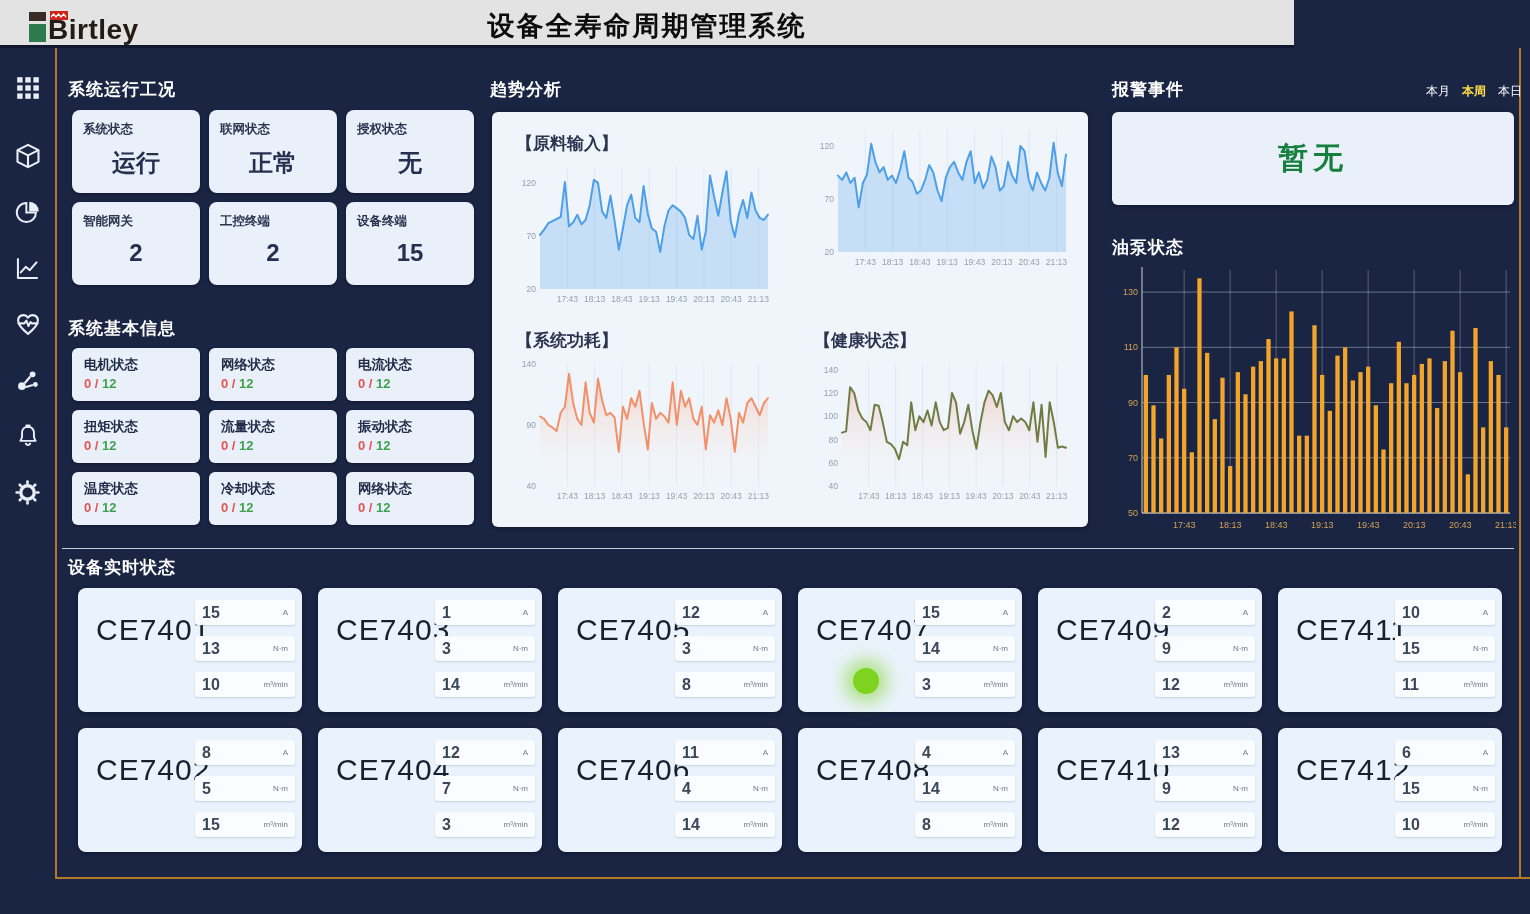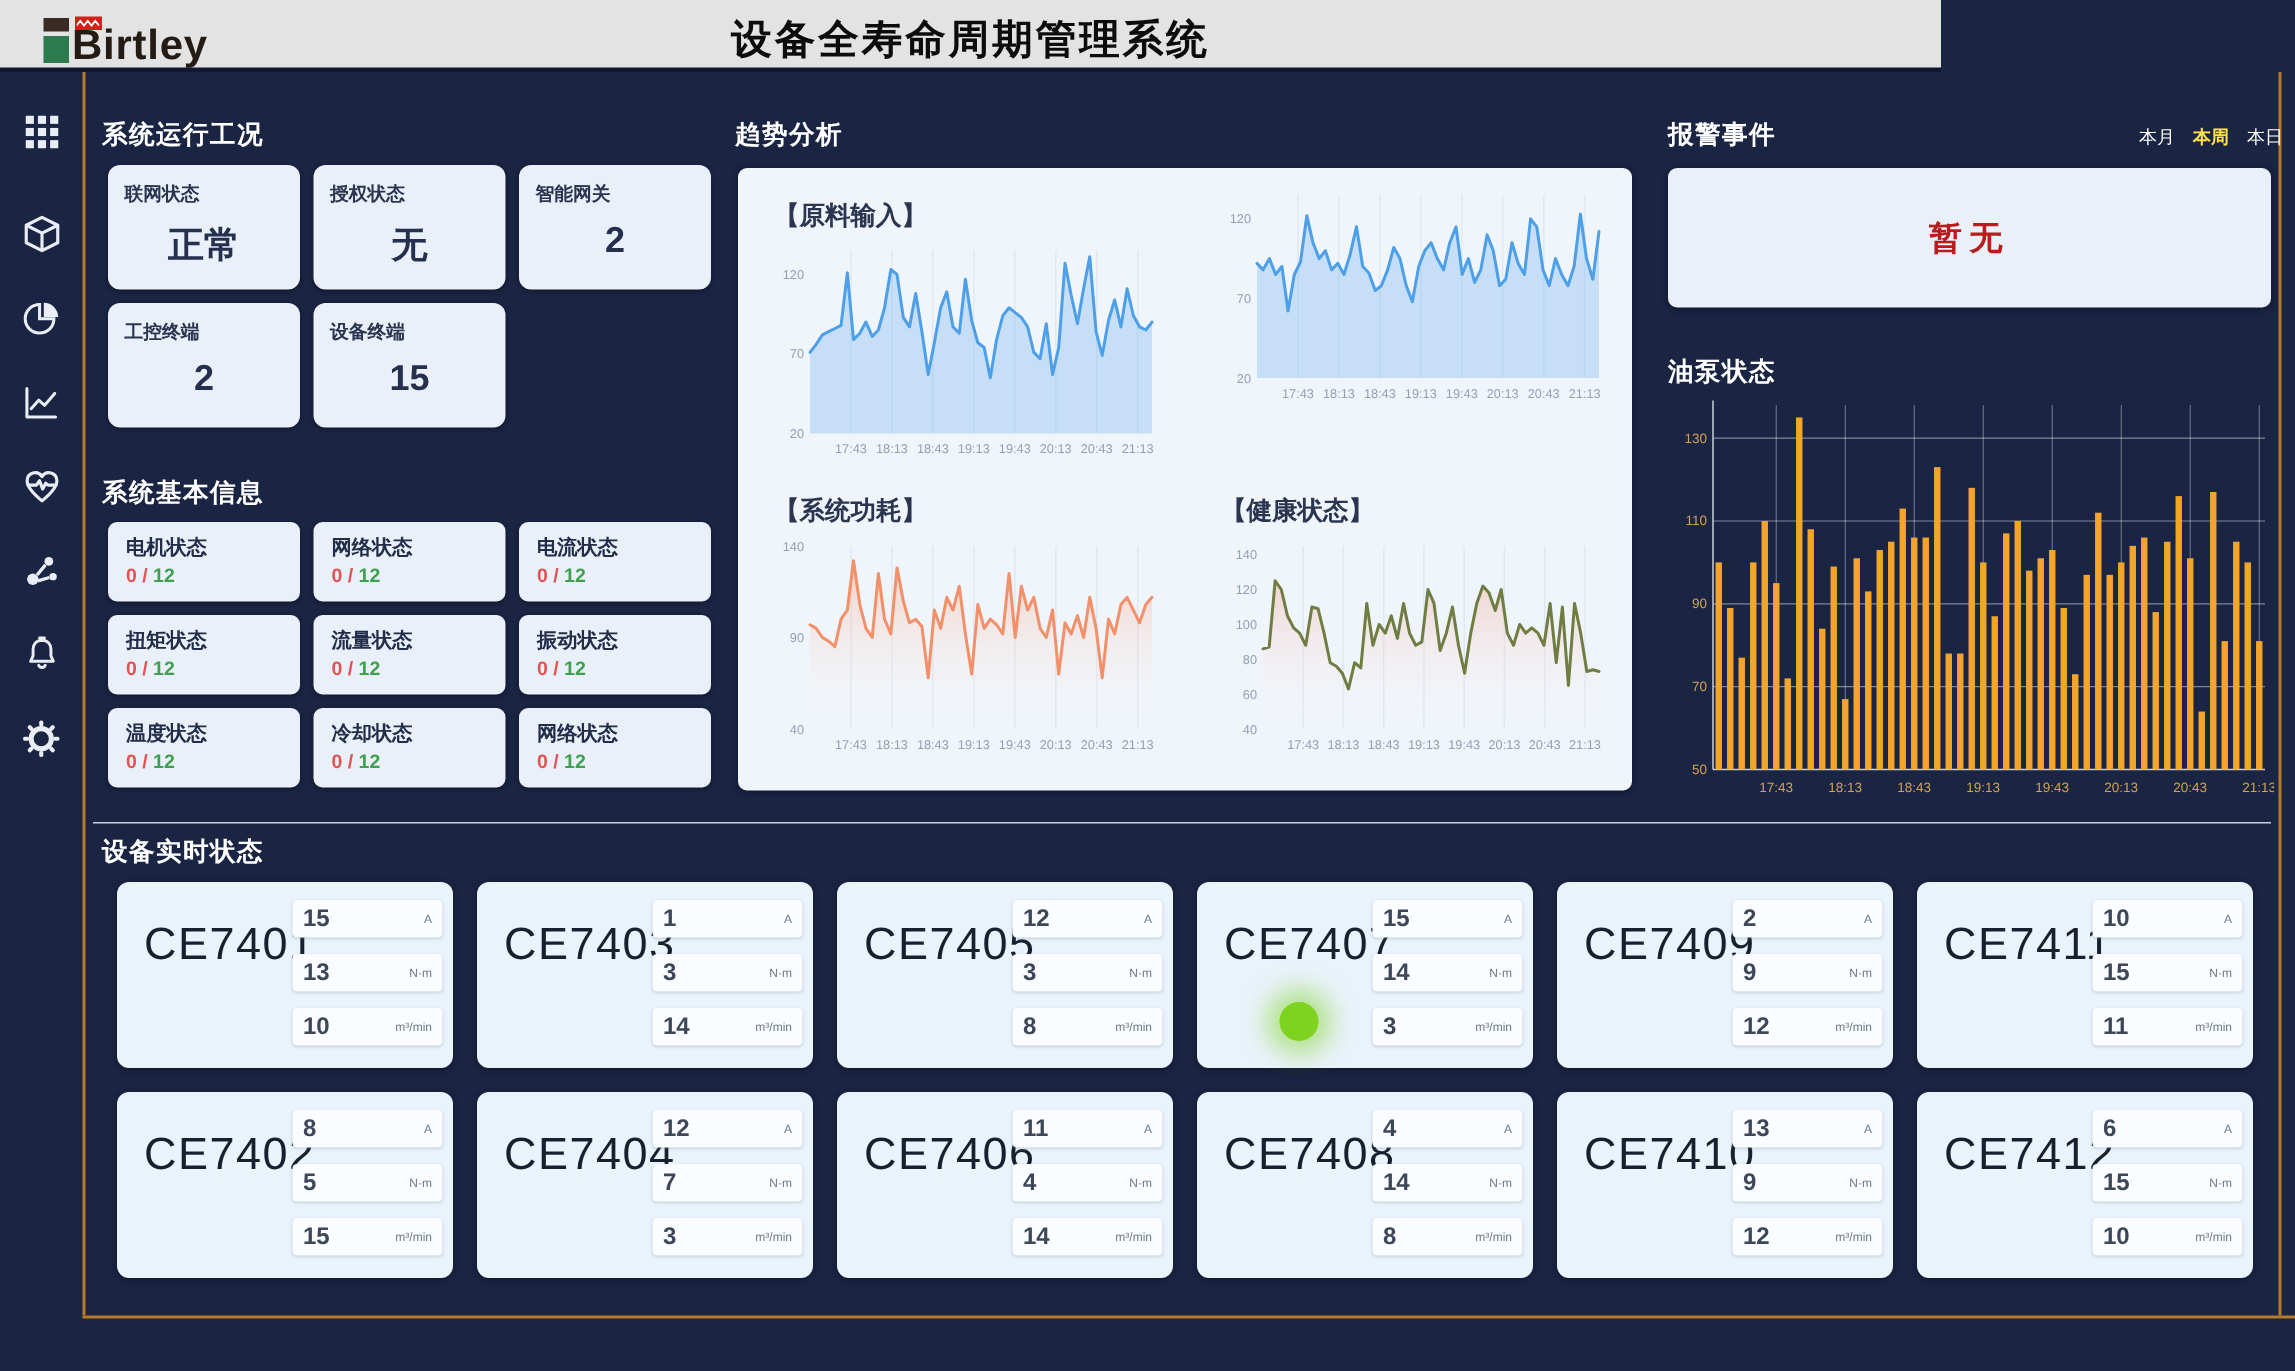--- a/index.html
+++ b/index.html
@@ -42,21 +42,21 @@
   
   .trend-card{position:absolute;left:492px;top:112px;width:596px;height:415px;background:#f0f5fb;border-radius:6px;box-sizing:border-box;padding:12px 22px;box-shadow:0 1px 4px rgba(0,0,0,.4);}
   .trend-grid{display:grid;grid-template-columns:1fr 1fr;column-gap:36px;row-gap:14px;}
   .cc-title{font-size:17px;font-weight:700;color:#2b3550;margin:8px 0 6px 2px;}
   .chart-host{width:262px;height:146px;}
   
   .tabs{position:absolute;left:1426px;top:83px;display:flex;gap:12px;font-size:12px;color:#ffffff;justify-content:flex-end;}
   .tab{cursor:pointer;}
   .tab.active{color:#fde047;font-weight:700;}
   .alarm-card{position:absolute;left:1112px;top:112px;width:402px;height:93px;background:#e9f0f9;border-radius:6px;display:flex;align-items:center;justify-content:center;box-shadow:0 1px 4px rgba(0,0,0,.4);}
-  .alarm-empty{font-size:22px;font-weight:700;color:#b91c1c;letter-spacing:5px;}
+  .alarm-empty{font-size:30px;font-weight:700;color:#15803d;letter-spacing:5px;}
   
   .bar-host{position:absolute;left:1112px;top:262px;width:404px;height:273px;}
   
   .divider{position:absolute;left:62px;top:548px;width:1452px;height:1px;background:#c9cfda;}
   #device-cards{position:absolute;left:78px;top:588px;display:grid;grid-template-columns:repeat(6,224px);grid-auto-rows:124px;column-gap:16px;row-gap:16px;}
   .device-card{background:#eaf3fb;border-radius:8px;position:relative;box-shadow:0 1px 4px rgba(0,0,0,.35);cursor:pointer;}
   .device-name{position:absolute;left:18px;top:25px;font-size:30px;color:#16202f;font-weight:500;letter-spacing:1px;}
   .device-rows{position:absolute;right:7px;top:12px;width:100px;display:flex;flex-direction:column;gap:11px;}
   .device-row{height:25px;background:#fafcff;border-radius:3px;display:flex;align-items:center;justify-content:space-between;padding:0 7px;box-shadow:0 1px 2px rgba(110,130,155,.3);}
   .dval{font-size:16px;font-weight:700;color:#3d4759;}
@@ -152,20 +152,24 @@
         <rect x="10.8" y="1.2" width="2.4" height="3.6" rx="1" transform="rotate(270 12 12)"></rect>
         <rect x="10.8" y="1.2" width="2.4" height="3.6" rx="1" transform="rotate(315 12 12)"></rect>
       </g>
       <circle cx="12" cy="12" r="6" fill="none" stroke="#e9edf5" stroke-width="3"></circle>
     </svg>
   </div>
 </div>
 
 <div class="ptitle" style="left:68px;top:78px;">系统运行工况</div>
 <div id="status-cards">
+    <div class="scard">
+    <div class="sc-label">系统状态</div>
+    <div class="sc-value">运行</div>
+  </div>
     <div class="scard">
     <div class="sc-label">联网状态</div>
     <div class="sc-value">正常</div>
   </div>
     <div class="scard">
     <div class="sc-label">授权状态</div>
     <div class="sc-value">无</div>
   </div>
     <div class="scard">
     <div class="sc-label">智能网关</div>

